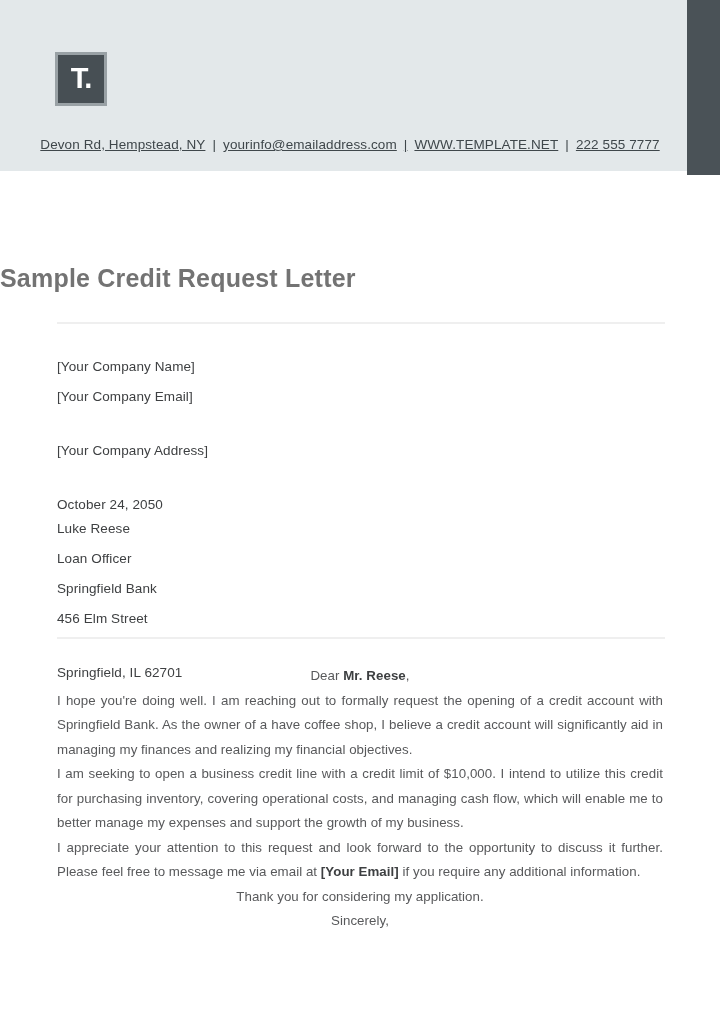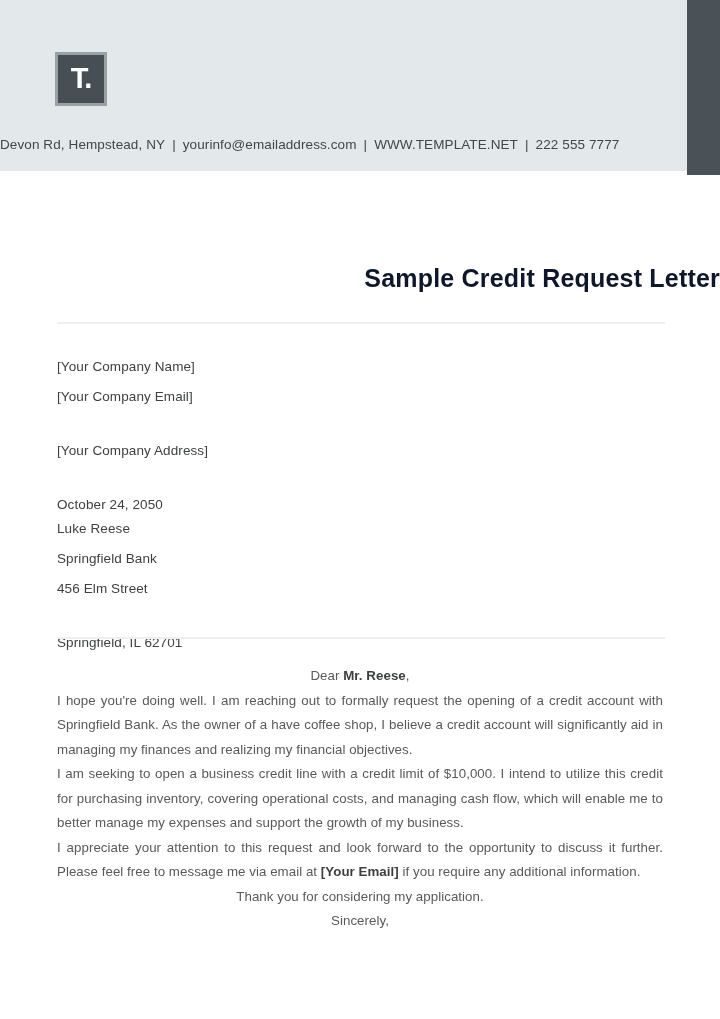--- a/index.html
+++ b/index.html
@@ -38,38 +38,39 @@
     font-weight: bold;
     font-size: 29px;
     letter-spacing: -1px;
     padding-bottom: 2px;
     box-sizing: content-box;
   }
   .contact {
     position: absolute;
     top: 137px; left: 0;
     width: 700px;
-    text-align: left;
+    text-align: center;
     font-size: 13.5px;
     color: #3f474b;
     letter-spacing: 0.1px;
     white-space: nowrap;
+    text-decoration: underline;
   }
   .contact .sep { margin: 0 7px; }
 
   
   .title {
     position: absolute;
     top: 264px; left: 0;
     width: 720px;
     margin: 0;
-    text-align: right;
+    text-align: left;
     font-size: 25px;
     font-weight: bold;
-    color: #0f172a;
+    color: #737373;
     letter-spacing: 0.2px;
   }
   .divider {
     position: absolute;
     left: 57px; right: 55px;
     height: 0;
     border: none;
     border-top: 2px solid #efefef;
     margin: 0;
   }
@@ -119,20 +120,21 @@
   <h1 class="title">Sample Credit Request Letter</h1>
 
   <hr class="divider divider-1">
 
   <div class="recipient">
     <div class="line">[Your Company Name]</div>
     <div class="line">[Your Company Email]</div>
     <div class="line tight">[Your Company Address]</div>
     <div class="line tight">October 24, 2050</div>
     <div class="line">Luke Reese</div>
+    <div class="line">Loan Officer</div>
     <div class="line">Springfield Bank</div>
     <div class="line">456 Elm Street</div>
     <div class="line tight">Springfield, IL 62701</div>
   </div>
 
   <hr class="divider divider-2">
 
   <div class="body-text">
     <p class="no-justify"><span>Dear </span><b>Mr. Reese</b><span>,</span></p>
     <p>I hope you're doing well. I am reaching out to formally request the opening of a credit account with Springfield Bank. As the owner of a have coffee shop, I believe a credit account will significantly aid in managing my finances and realizing my financial objectives.</p>

